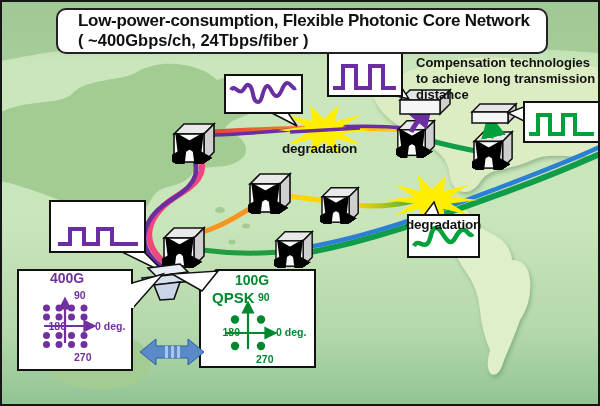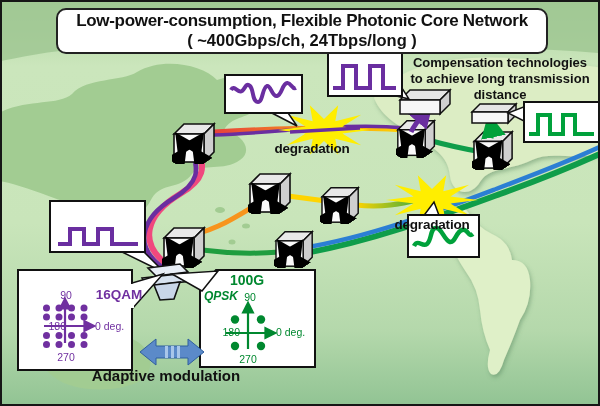--- a/index.html
+++ b/index.html
@@ -4,33 +4,33 @@
 <style>
   html,body{margin:0;padding:0;background:#555;}
   #stage{
     position:relative;width:600px;height:406px;box-sizing:border-box;
     border:2px solid #161616;overflow:hidden;
     background:linear-gradient(180deg,#aed3a0 0%,#cbe6bc 16%,#c9e5ba 55%,#b4d8ab 82%,#92c494 100%);
     font-family:"Liberation Sans",sans-serif;
   }
   svg{position:absolute;left:0;top:0;}
   .txt{position:absolute;font-weight:700;color:#111;white-space:nowrap;}
-  .center{text-align:center;}
+  .center{text-align:left;padding-left:22px;}
   .right{text-align:right;margin-left:24px;}
   #title-box{
     position:absolute;left:54px;top:6px;width:492px;height:46px;
     background:#fff;border:2px solid #222;border-radius:10px;box-sizing:border-box;
   }
   .t1{left:54px;top:9px;width:492px;font-size:17px;letter-spacing:-0.3px;}
   .t2{left:54px;top:29px;width:492px;font-size:16.5px;}
   .comp{left:392px;width:212px;font-size:13px;line-height:15.5px;}
   .deg{font-size:13.5px;letter-spacing:-0.2px;margin-top:23px;}
   .purple{color:#7030a0;}
   .green{color:#00882f;}
-  .axis{font-size:10.5px;font-weight:400;}
+  .axis{font-size:10.5px;font-weight:700;}
   .adapt{left:8px;width:312px;font-size:15px;line-height:16.5px;}
 </style>
 </head>
 <body>
 
 <div id="stage">
 
 <svg width="600" height="406" viewBox="0 0 600 406">
   <defs>
     <marker id="mA" markerWidth="7" markerHeight="7" refX="3.5" refY="3.5" orient="auto">
@@ -202,38 +202,37 @@
       <polygon points="138,350 154,337 154,344 186,344 186,337 202,350 186,363 186,356 154,356 154,363" fill="#5b8ac9" stroke="#2f5f9e" stroke-width="1"></polygon>
       <rect x="163" y="344" width="3" height="12" fill="#a8c6ea"></rect>
       <rect x="169" y="344" width="3" height="12" fill="#a8c6ea"></rect>
       <rect x="175" y="344" width="3" height="12" fill="#a8c6ea"></rect>
     </g>
   </g>
 </svg>
 
 <div id="title-box"></div>
 <div class="txt center t1">Low-power-consumption, Flexible Photonic Core Network</div>
-<div class="txt center t2">( ~400Gbps/ch, 24Tbps/long )</div>
+<div class="txt center t2">( ~400Gbps/ch, 24Tbps/fiber )</div>
 
 <div class="txt center comp" style="top:53px;">Compensation technologies</div>
 <div class="txt center comp" style="top:69px;">to achieve long transmission</div>
 <div class="txt center comp" style="top:85px;">distance</div>
 
 <div class="txt center deg" style="left:258px;top:116px;width:104px;">degradation</div>
 <div class="txt center deg" style="left:382px;top:192px;width:96px;">degradation</div>
 
 
-<div class="txt center purple" style="left:84px;top:285px;width:66px;font-size:13.5px;">16QAM</div>
+<div class="txt center purple" style="left:26px;top:268px;width:70px;font-size:14px;">400G</div>
 <div class="txt center axis purple" style="left:50px;top:287px;width:28px;">90</div>
 <div class="txt right axis purple" style="left:16px;top:318px;width:24px;">180</div>
 <div class="txt axis purple" style="left:93px;top:318px;width:36px;">0 deg.</div>
 <div class="txt center axis purple" style="left:50px;top:349px;width:28px;">270</div>
 
 <div class="txt center green" style="left:211px;top:270px;width:68px;font-size:14px;">100G</div>
-<div class="txt center green" style="left:196px;top:287px;width:46px;font-size:12px;font-style:italic;">QPSK</div>
+<div class="txt center green" style="left:188px;top:287px;width:46px;font-size:15px;">QPSK</div>
 <div class="txt center axis green" style="left:234px;top:289px;width:28px;">90</div>
 <div class="txt right axis green" style="left:188px;top:324px;width:26px;">180</div>
 <div class="txt axis green" style="left:274px;top:324px;width:40px;">0 deg.</div>
 <div class="txt center axis green" style="left:232px;top:351px;width:28px;">270</div>
 
-<div class="txt center adapt" style="top:366px;">Adaptive modulation</div>
 
 </div>
 
 </body></html>

